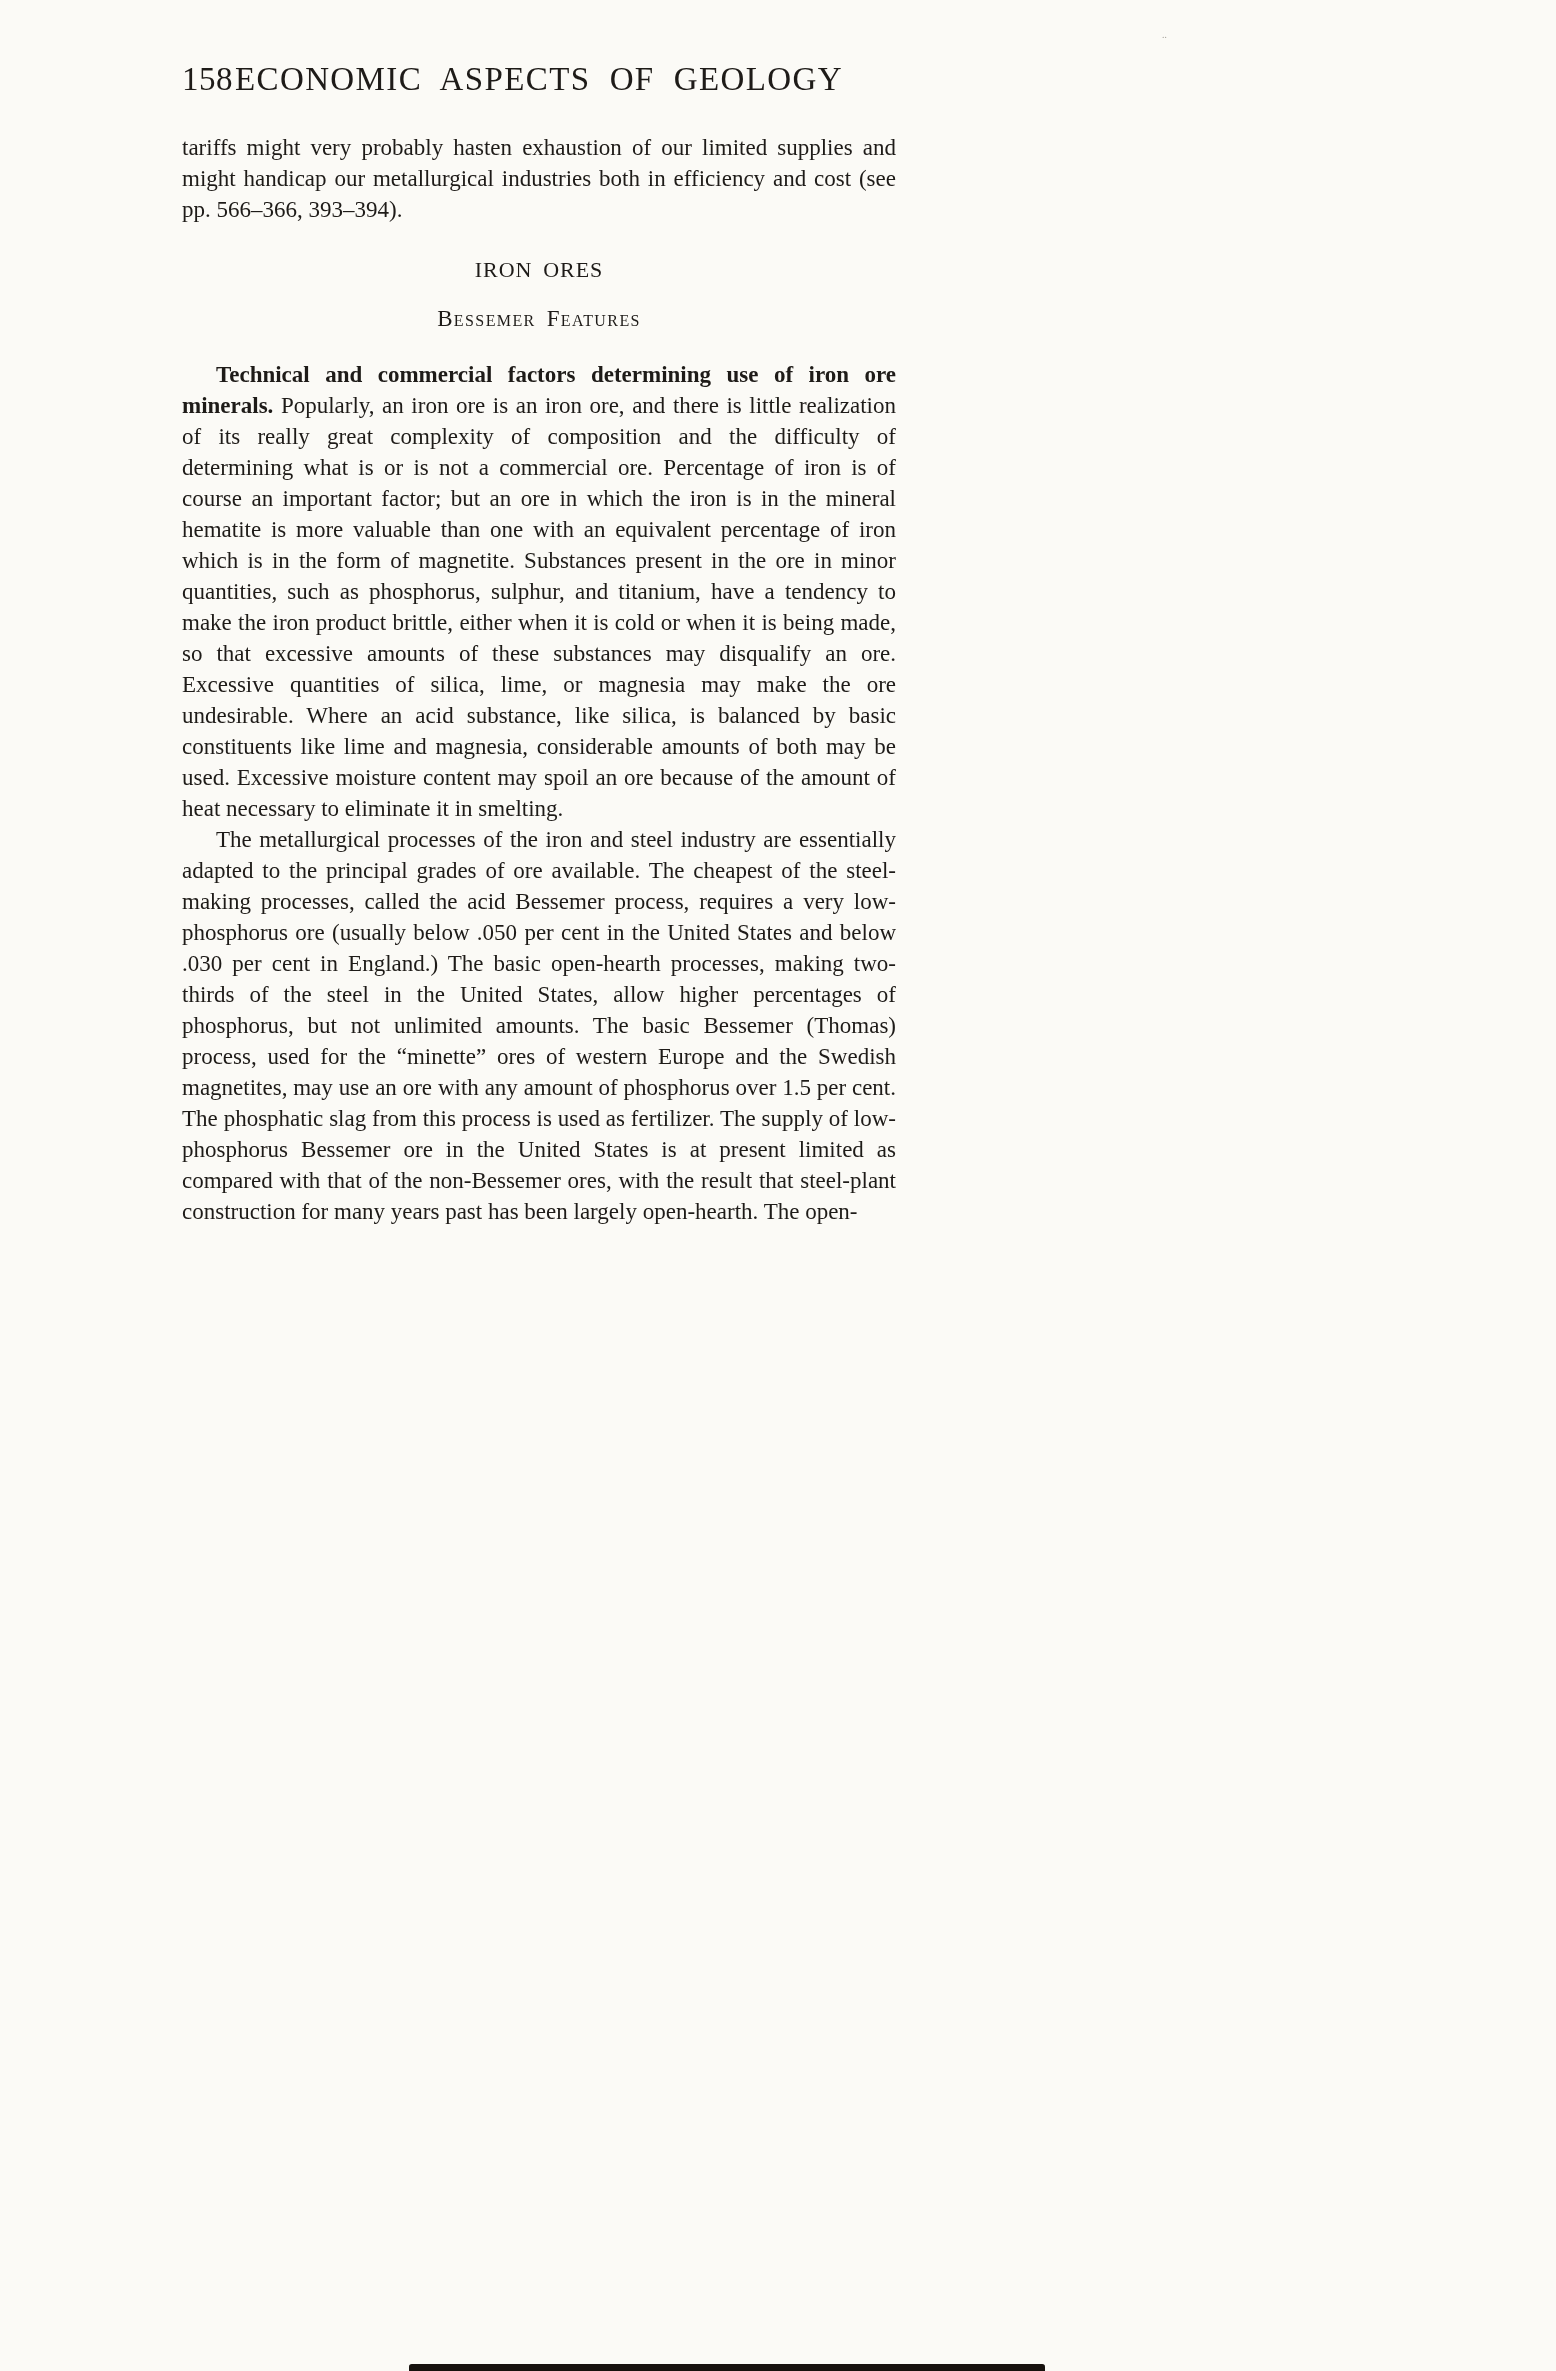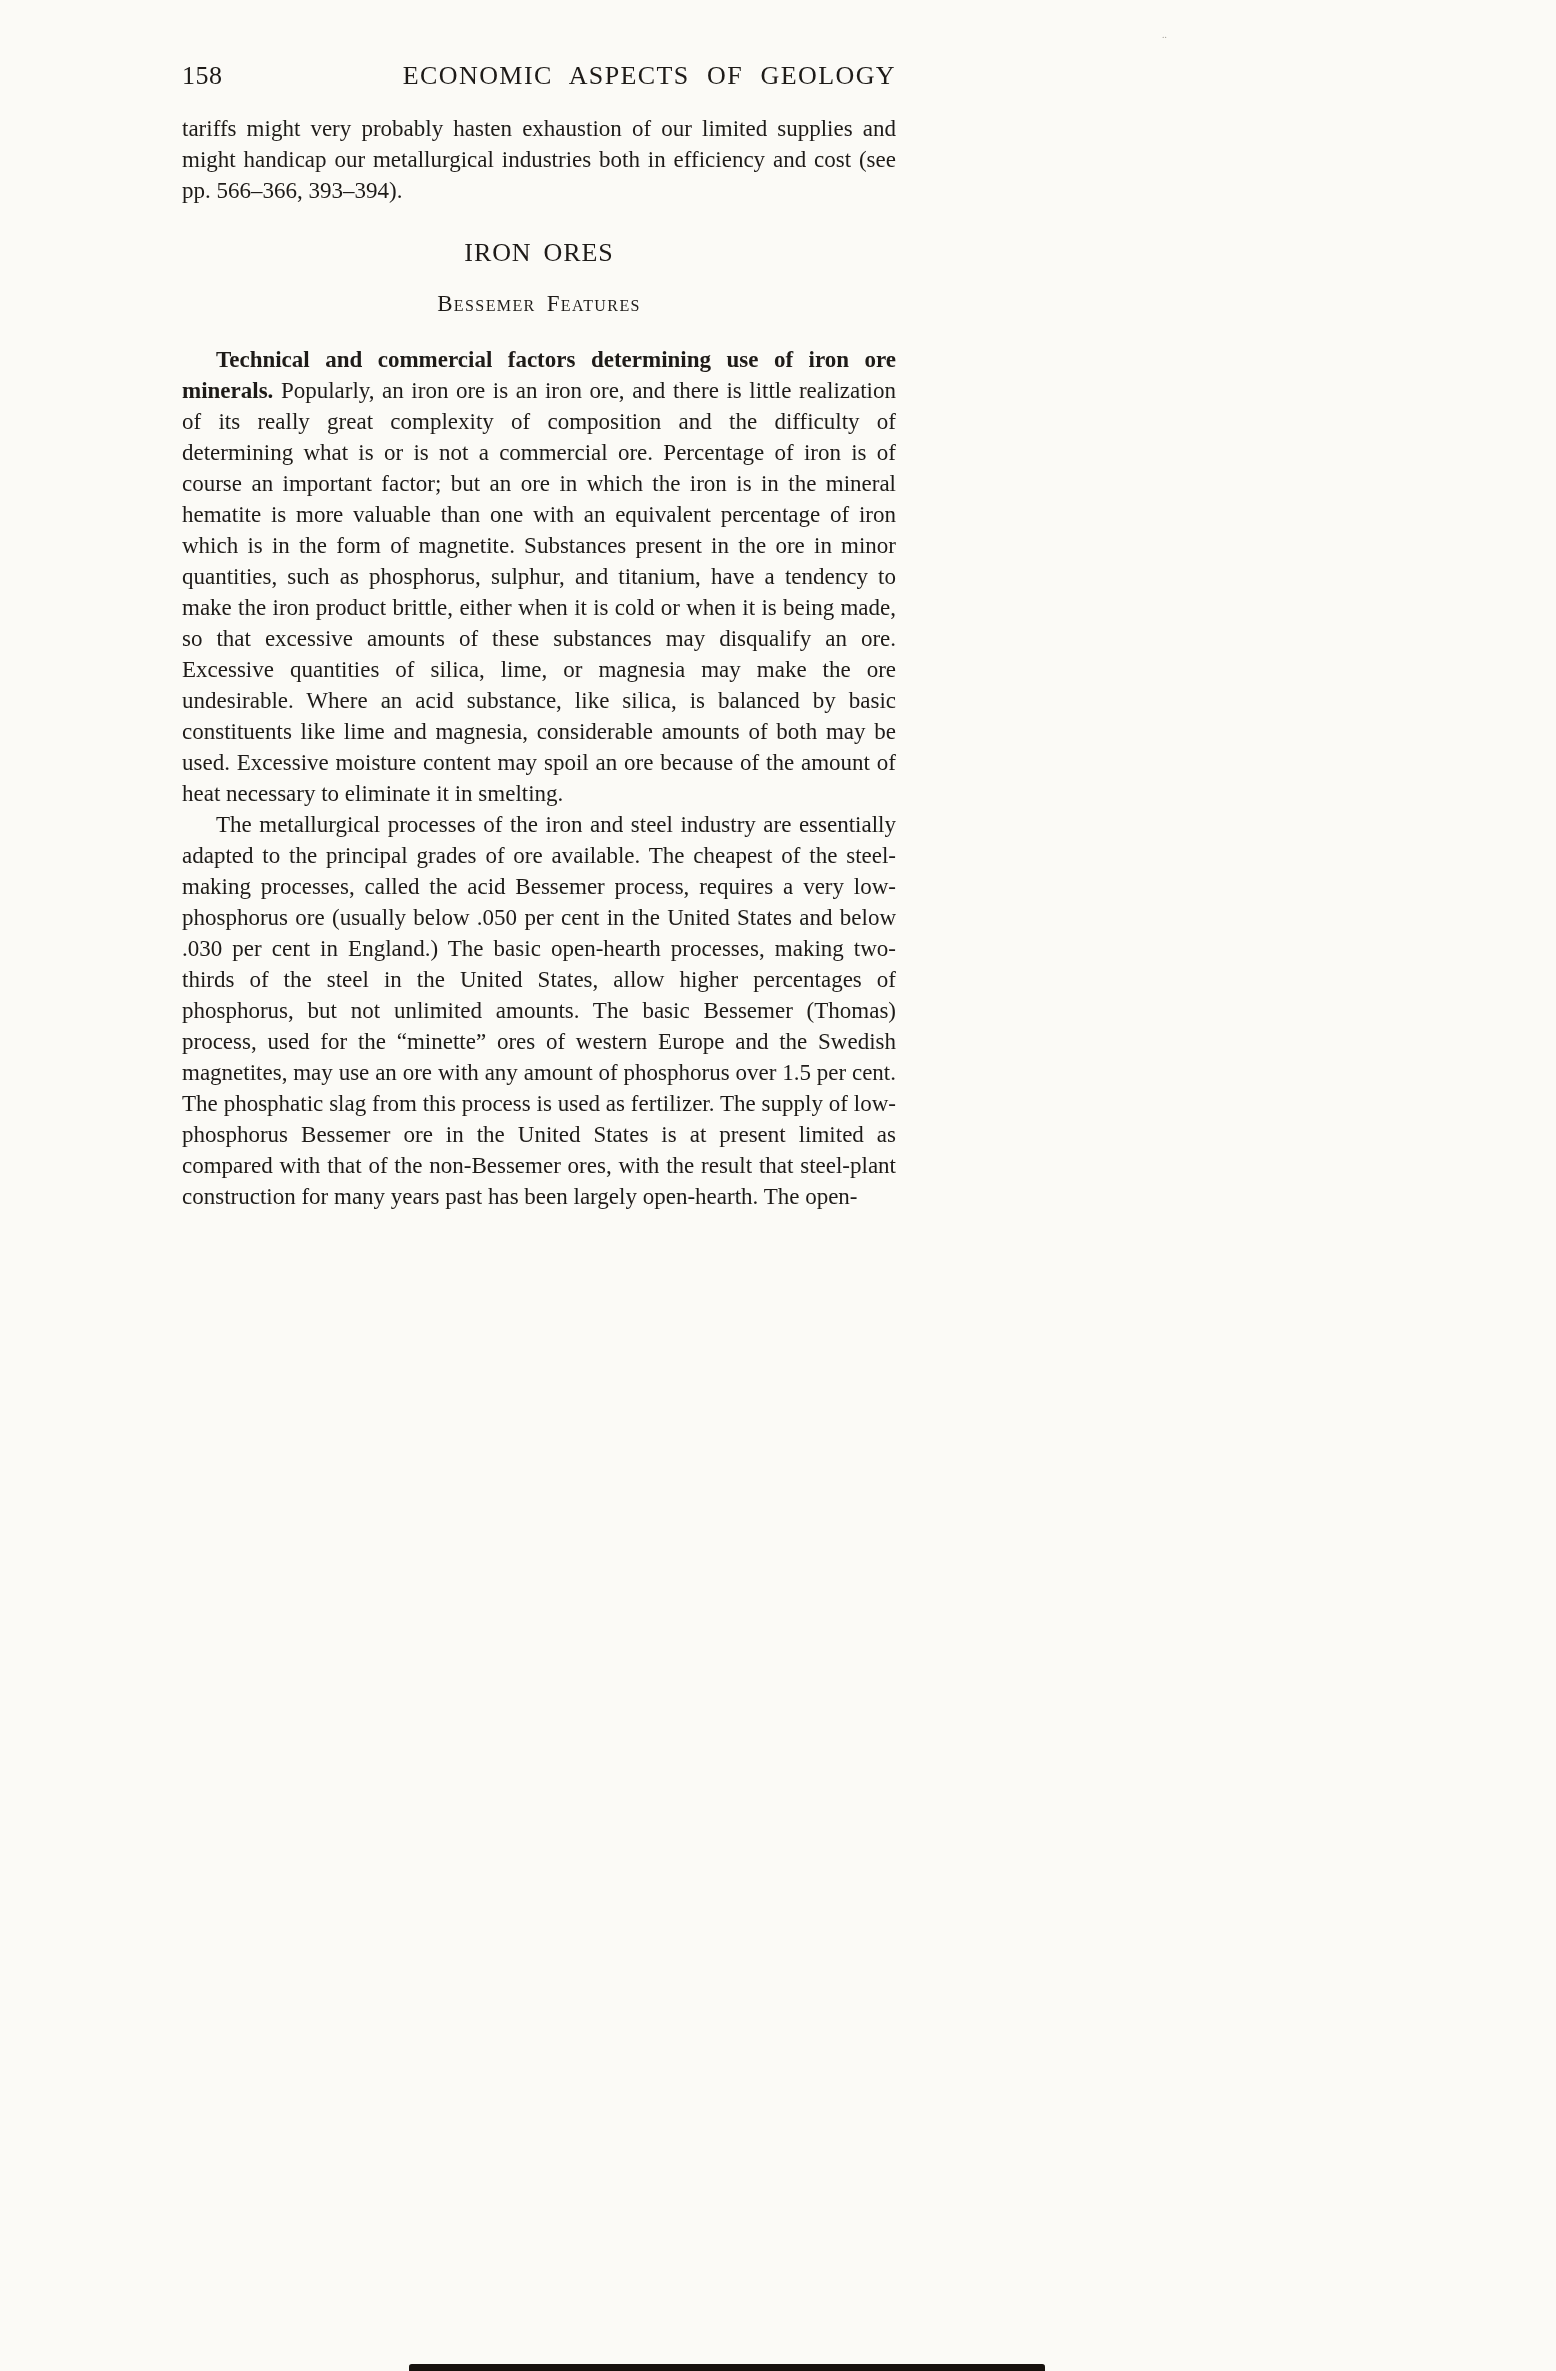--- a/index.html
+++ b/index.html
@@ -17,46 +17,46 @@
 
   .text-block {
     position: absolute;
     left: 182px;
     top: 61px;
     width: 714px;
   }
 
   .running-head {
     position: relative;
-    text-align: right;
-    font-size: 26px;
+    text-align: center;
+    font-size: 33px;
     letter-spacing: 1.4px;
     word-spacing: 9.5px;
-    margin-bottom: 22px;
+    margin-bottom: 34px;
     white-space: nowrap;
   }
 
   .page-number {
     position: absolute;
     left: 0;
     top: 0;
     letter-spacing: 0.5px;
     word-spacing: normal;
   }
 
   .para {
     font-size: 23px;
     line-height: 31px;
     text-align: justify;
   }
 
   .para.indent { text-indent: 34px; }
 
   .section-heading {
-    font-size: 26px;
+    font-size: 22px;
     font-weight: 400;
     text-align: center;
     letter-spacing: 0.9px;
     word-spacing: 4.7px;
     margin-top: 32px;
     margin-bottom: 23px;
   }
 
   .subsection-heading {
     font-size: 23px;

